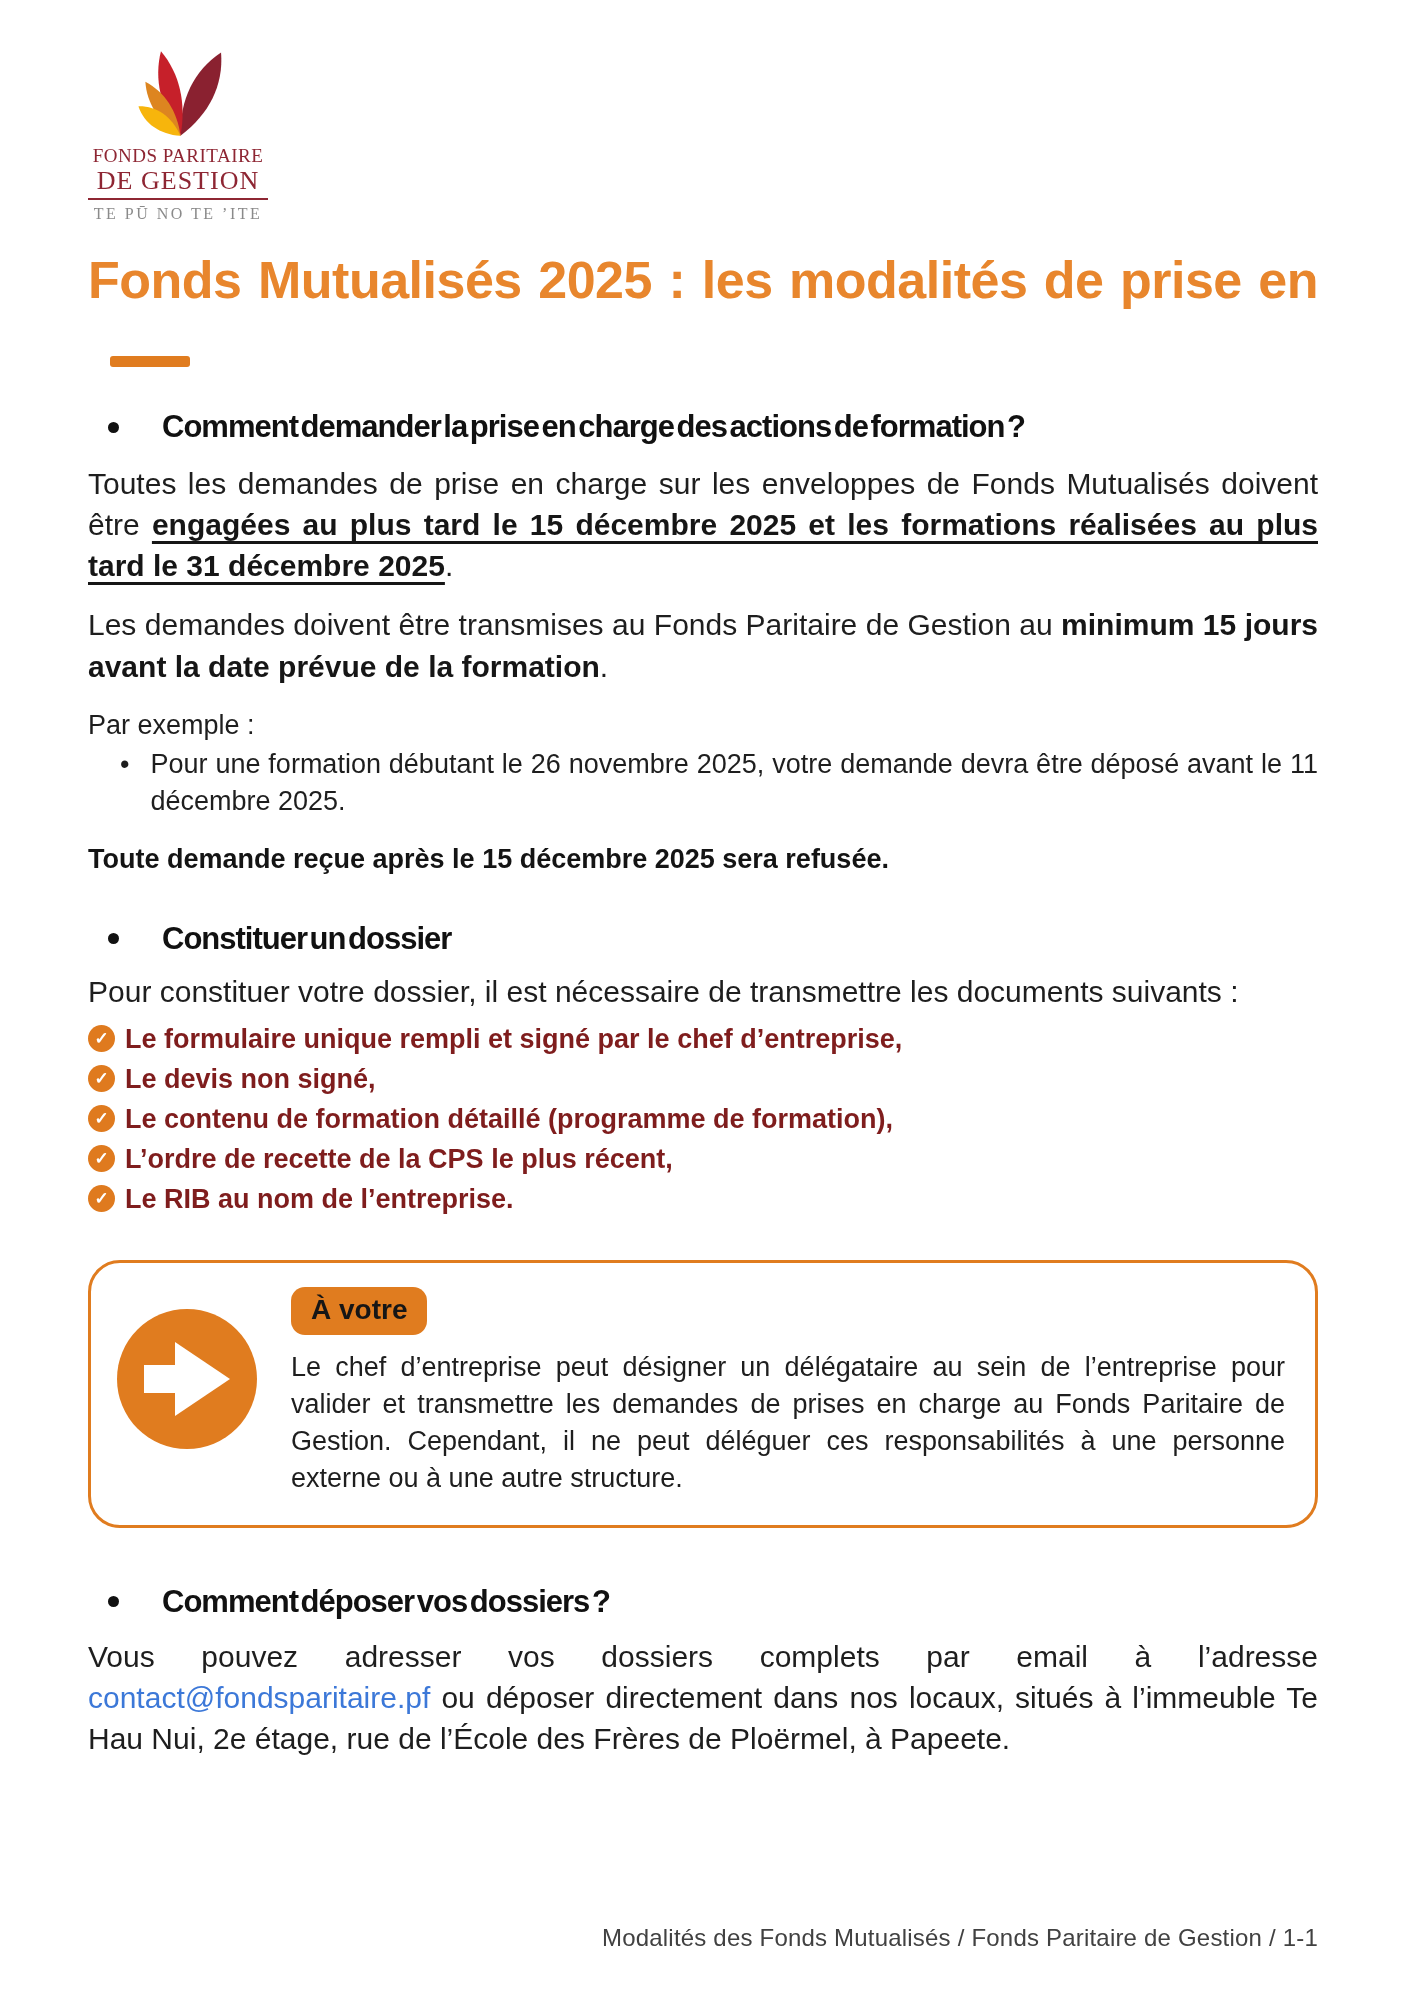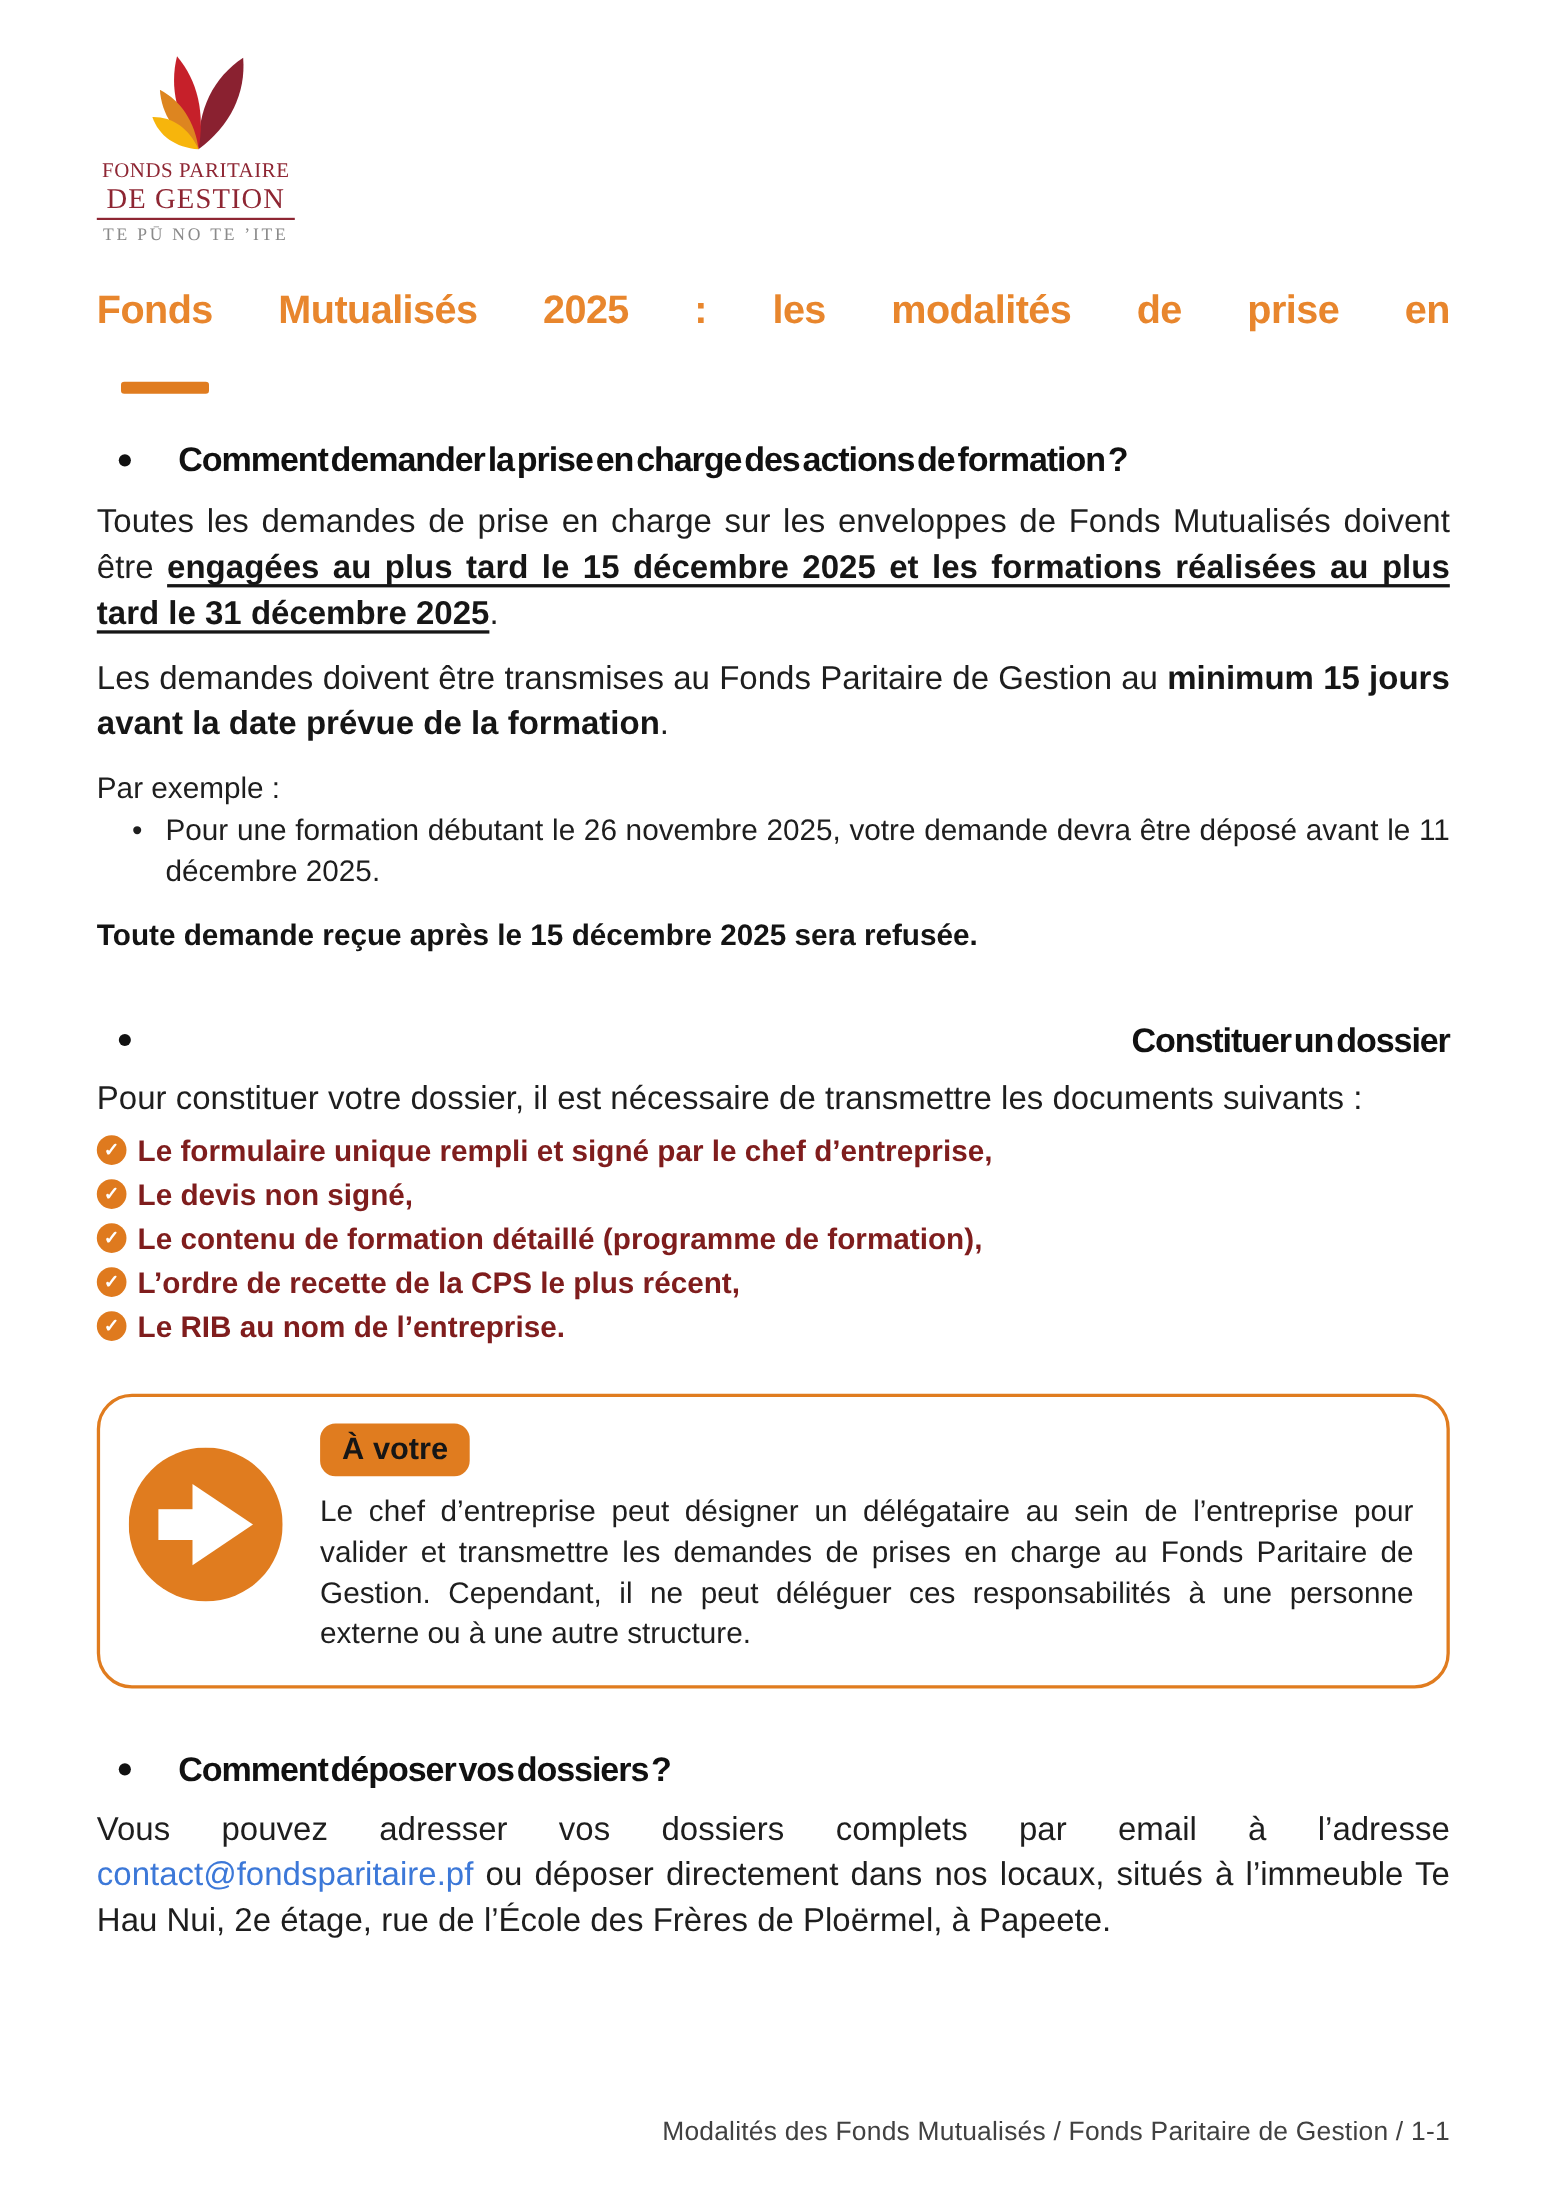--- a/index.html
+++ b/index.html
@@ -22,24 +22,24 @@
   }
   .logo-name .l1{font-size:19px;letter-spacing:0.5px;}
   .logo-name .l2{font-size:26px;letter-spacing:1px;}
   .logo-rule{height:2px;background:#8e2633;margin:3px 0 5px 0;}
   .logo-tagline{
     font-family:"Liberation Serif", serif;
     color:#8a8a8a;font-size:16px;letter-spacing:2.5px;text-align:center;white-space:nowrap;
   }
   
   .title{
-    margin-top:36px;
+    margin-top:24px;
     color:#e8862d;
     font-weight:700;
-    font-size:36px;
+    font-size:52px;
     line-height:1.3;
     letter-spacing:-0.5px;
   }
   .title-line1{display:block;text-align:justify;text-align-last:justify;}
   .title-line2{display:block;}
   .title-dash{
     margin-top:42px;margin-left:22px;
     width:80px;height:11px;border-radius:3px;background:#e07c1f;
   }
   
@@ -149,21 +149,21 @@
 
   <p class="para-plain">Par exemple :</p>
 
   <div class="example-row">
     <span class="example-dot">•</span>
     <span class="example-text">Pour une formation débutant le 26 novembre 2025, votre demande devra être déposé avant le 11 décembre 2025.</span>
   </div>
 
   <p class="warning">Toute demande reçue après le 15 décembre 2025 sera refusée.</p>
 
-  <div class="section-heading" style="margin-top:62px;justify-content:space-between;">
+  <div class="section-heading" style="margin-top:46px;">
     <span class="heading-dot"></span>
     <span>Constituer un dossier</span>
   </div>
 
   <p class="para" style="margin-top:14px;">Pour constituer votre dossier, il est nécessaire de transmettre les documents suivants :</p>
 
   <div class="checklist">
     <div class="check-row">
       <span class="check-circle">✓</span>
       <span class="check-label">Le formulaire unique rempli et signé par le chef d’entreprise,</span>

